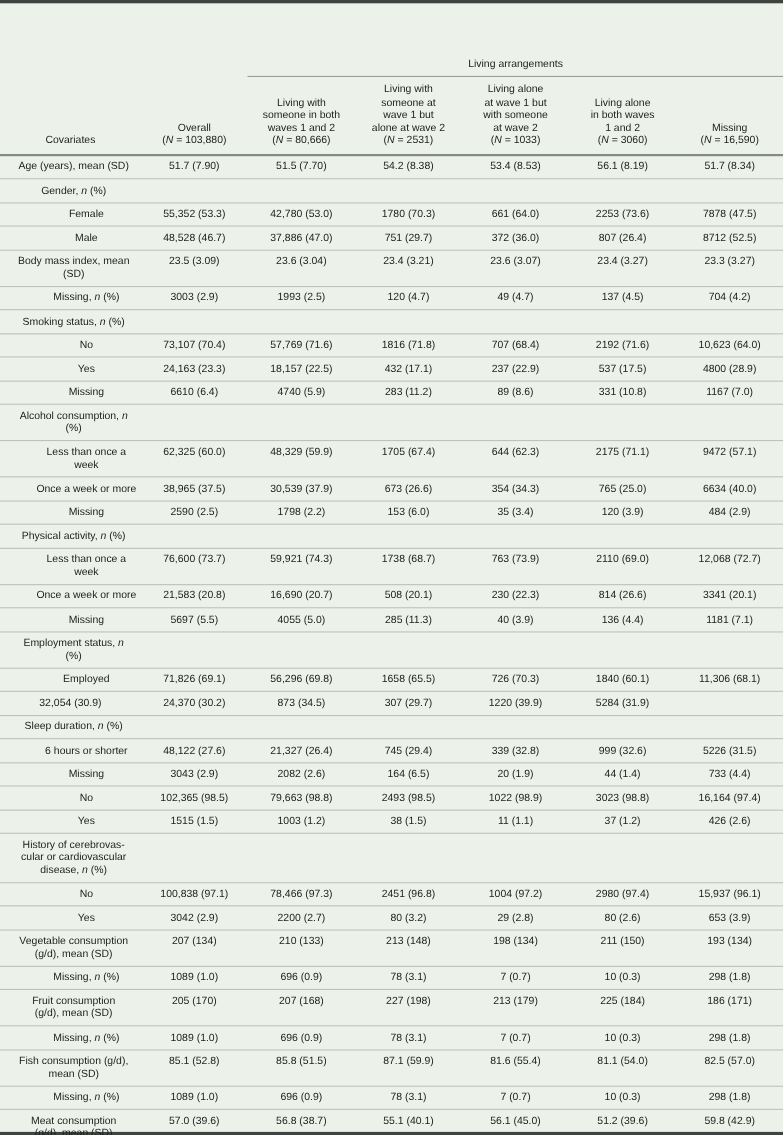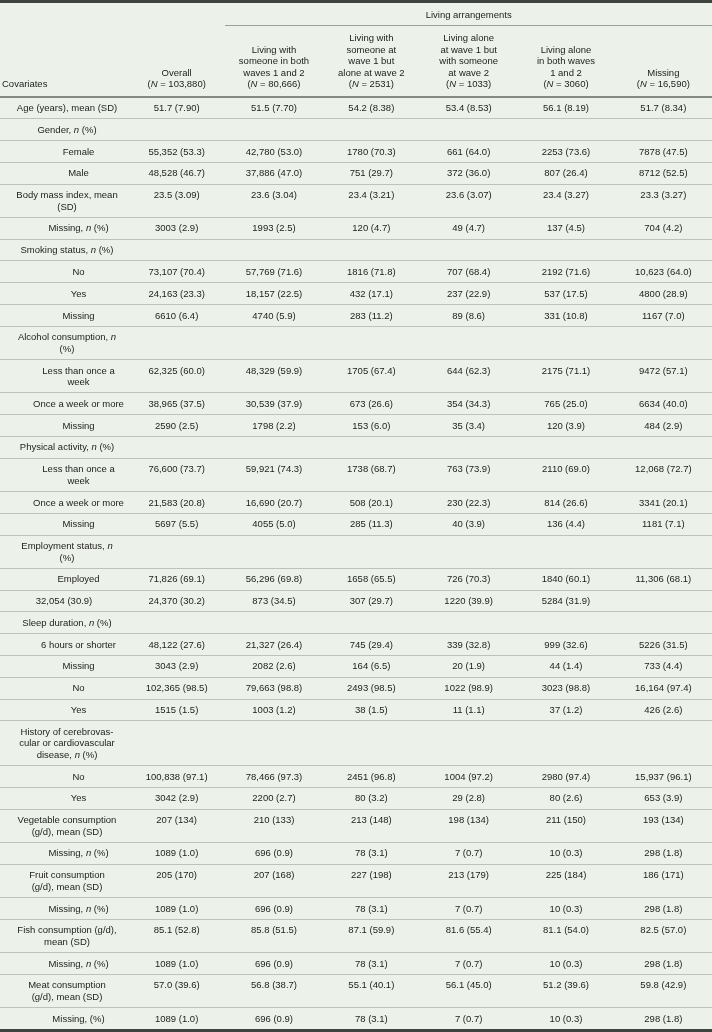--- a/index.html
+++ b/index.html
@@ -9,34 +9,34 @@
     font-family:"Liberation Sans","DejaVu Sans",sans-serif;
     -webkit-font-smoothing:antialiased;
   }
   .table{
     width:712px;height:1032px;box-sizing:border-box;
     border-top:3px solid #3e4540;border-bottom:3px solid #3e4540;
     display:flex;flex-direction:column;
   }
   .grid{display:grid;grid-template-columns:128px repeat(6,1fr);}
   
-  .spanner-row{flex:0 0 auto;}
+  .spanner-row{flex:0 0 auto;margin-top:44px;}
   .spanner-spacer{grid-column:1/3;}
   .spanner{
     grid-column:3/-1;text-align:center;
     font-size:9.5px;line-height:12px;padding:6px 0 4px;
     border-bottom:1px solid #99a097;
   }
   
   .header-row{flex:0 0 auto;border-bottom:2px solid #848b82;align-items:end;}
   .hcell{
     font-size:9.5px;line-height:11.5px;text-align:center;
     padding:6px 2px 6px;white-space:pre-line;
   }
-  .hcell.first{text-align:left;}
+  .hcell.first{text-align:center;}
   
   #body-rows{flex:1 1 auto;display:flex;flex-direction:column;}
   .row{flex:1 1 auto;border-bottom:1px solid #bdc3bb;align-items:start;}
   .row:last-child{border-bottom:none;}
   .cell{font-size:9.5px;line-height:11.5px;padding:4.5px 2px;}
   .label{padding-left:10px;white-space:pre-line;padding-right:4px;text-align:center;}
   .label.indent{padding-left:33px;}
   .val{text-align:center;}
   i{font-style:italic;}
 </style>

